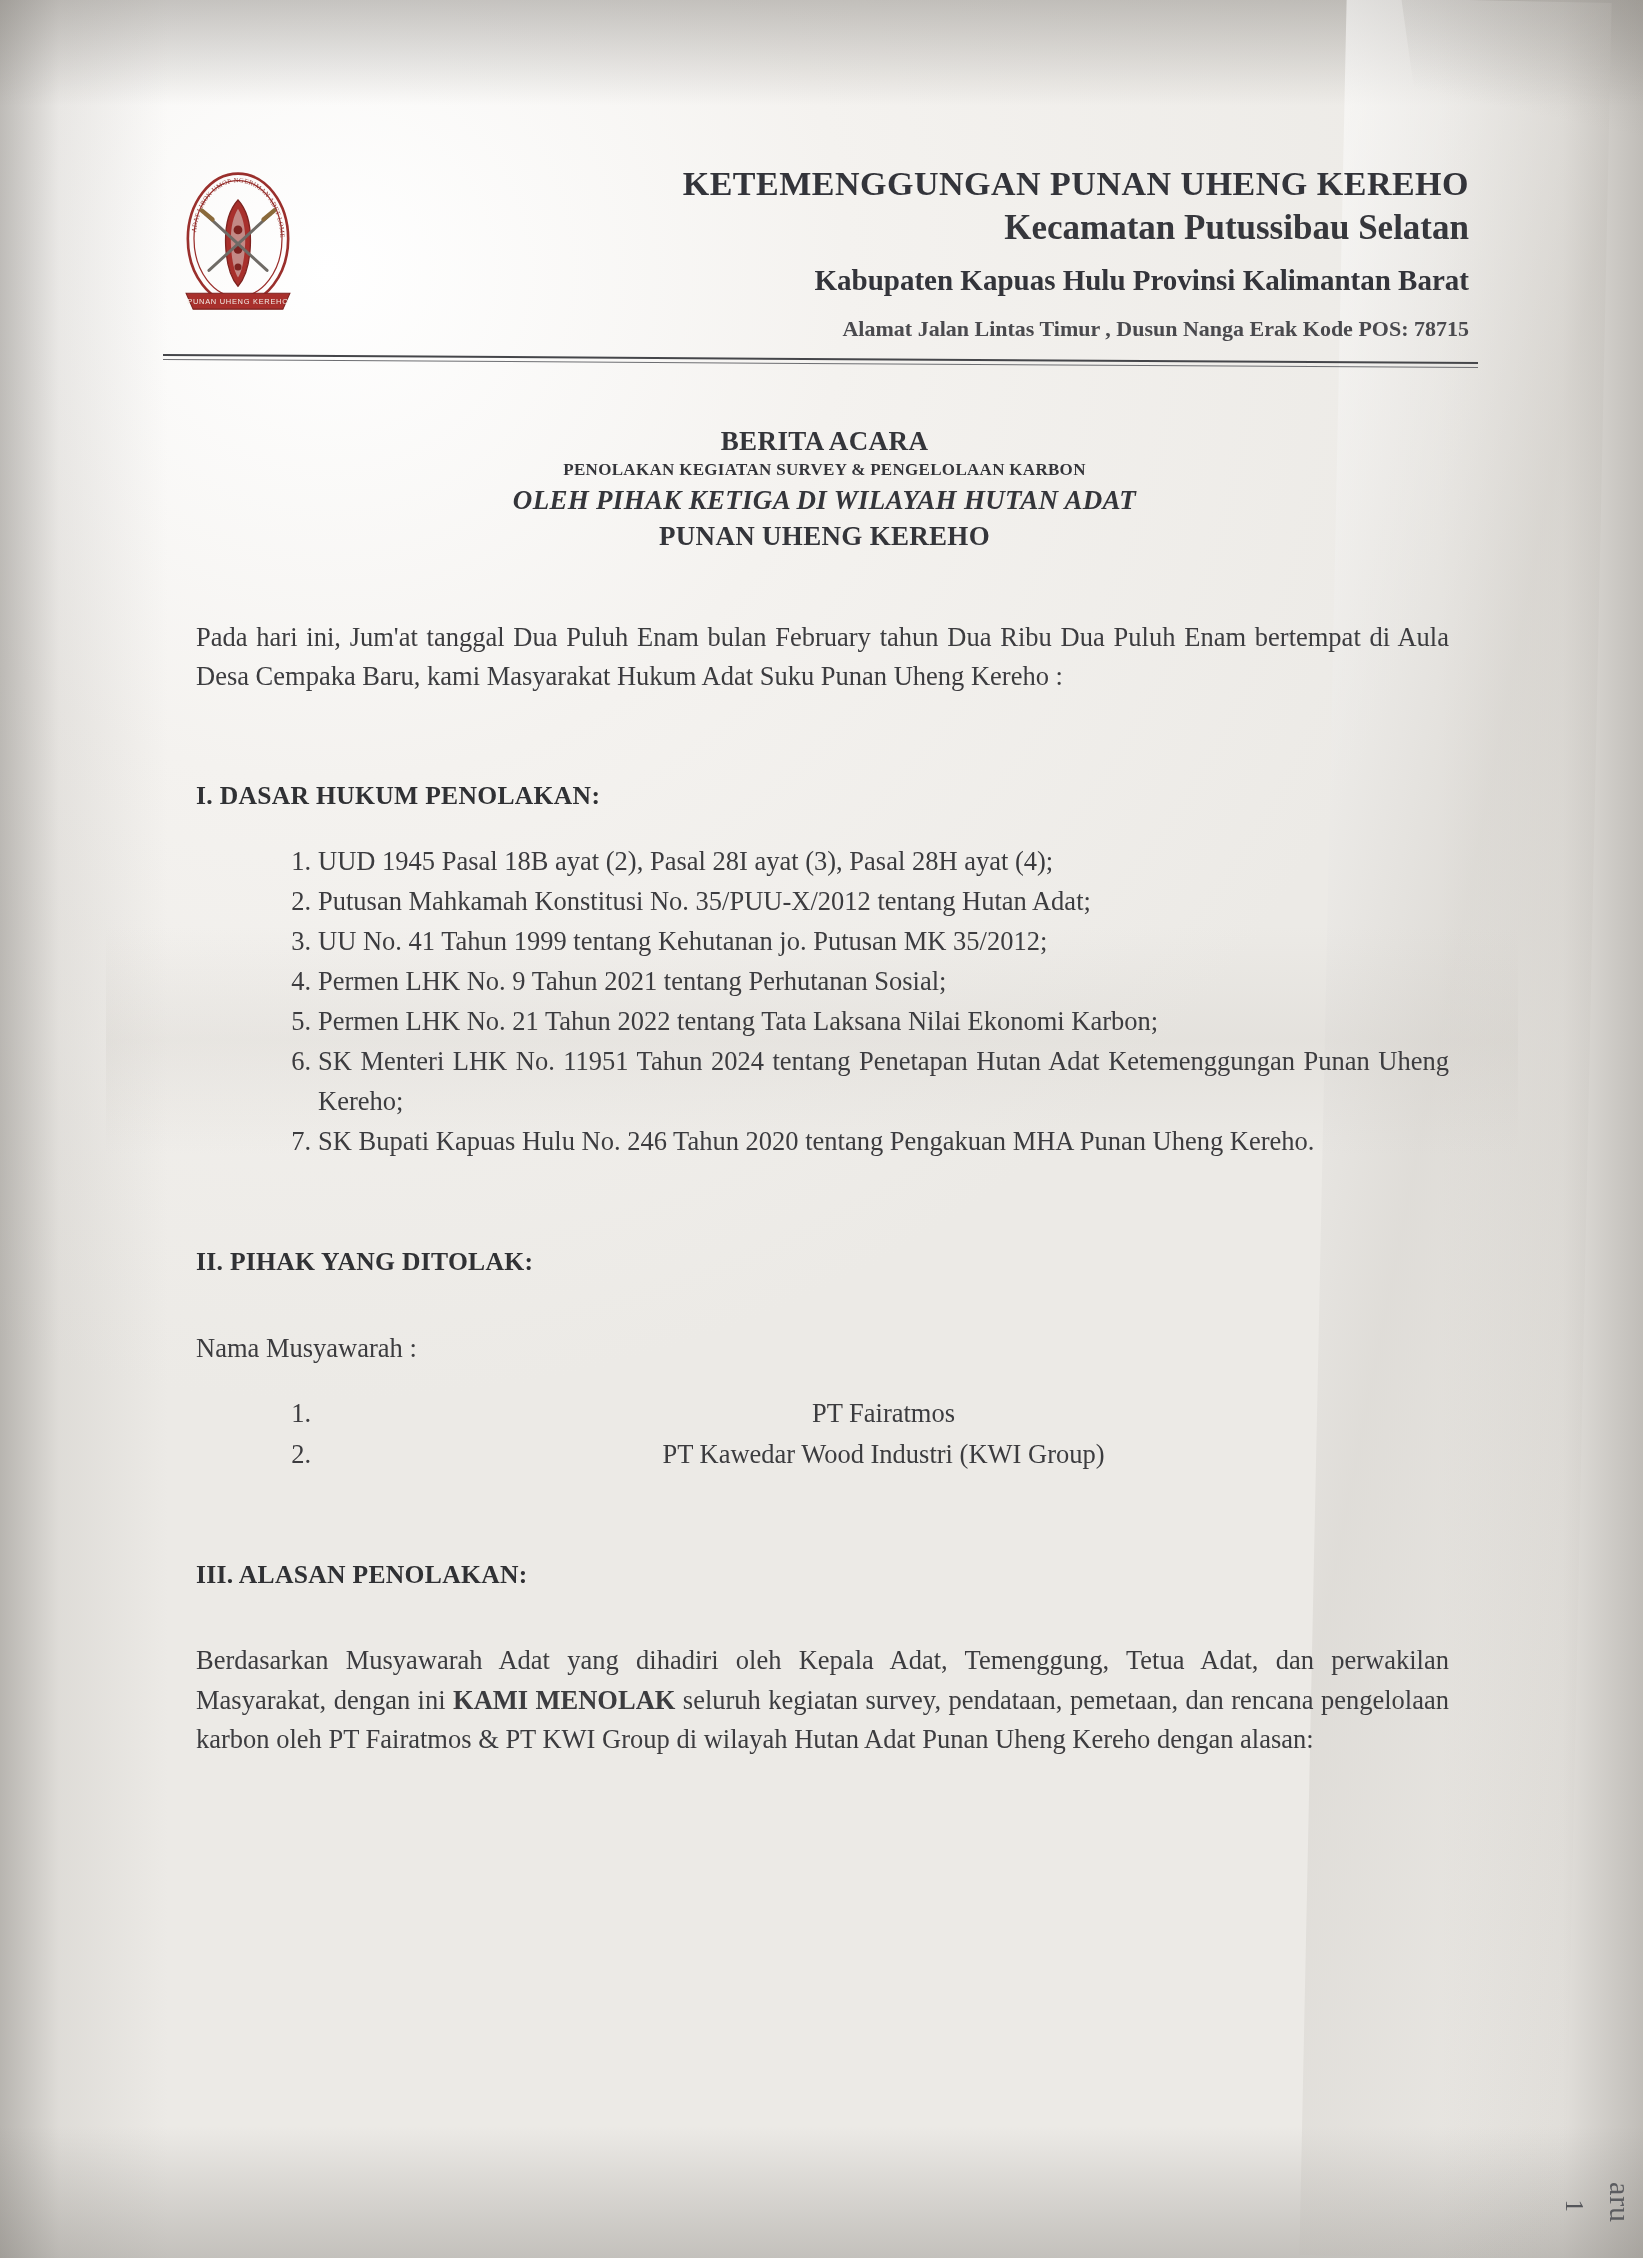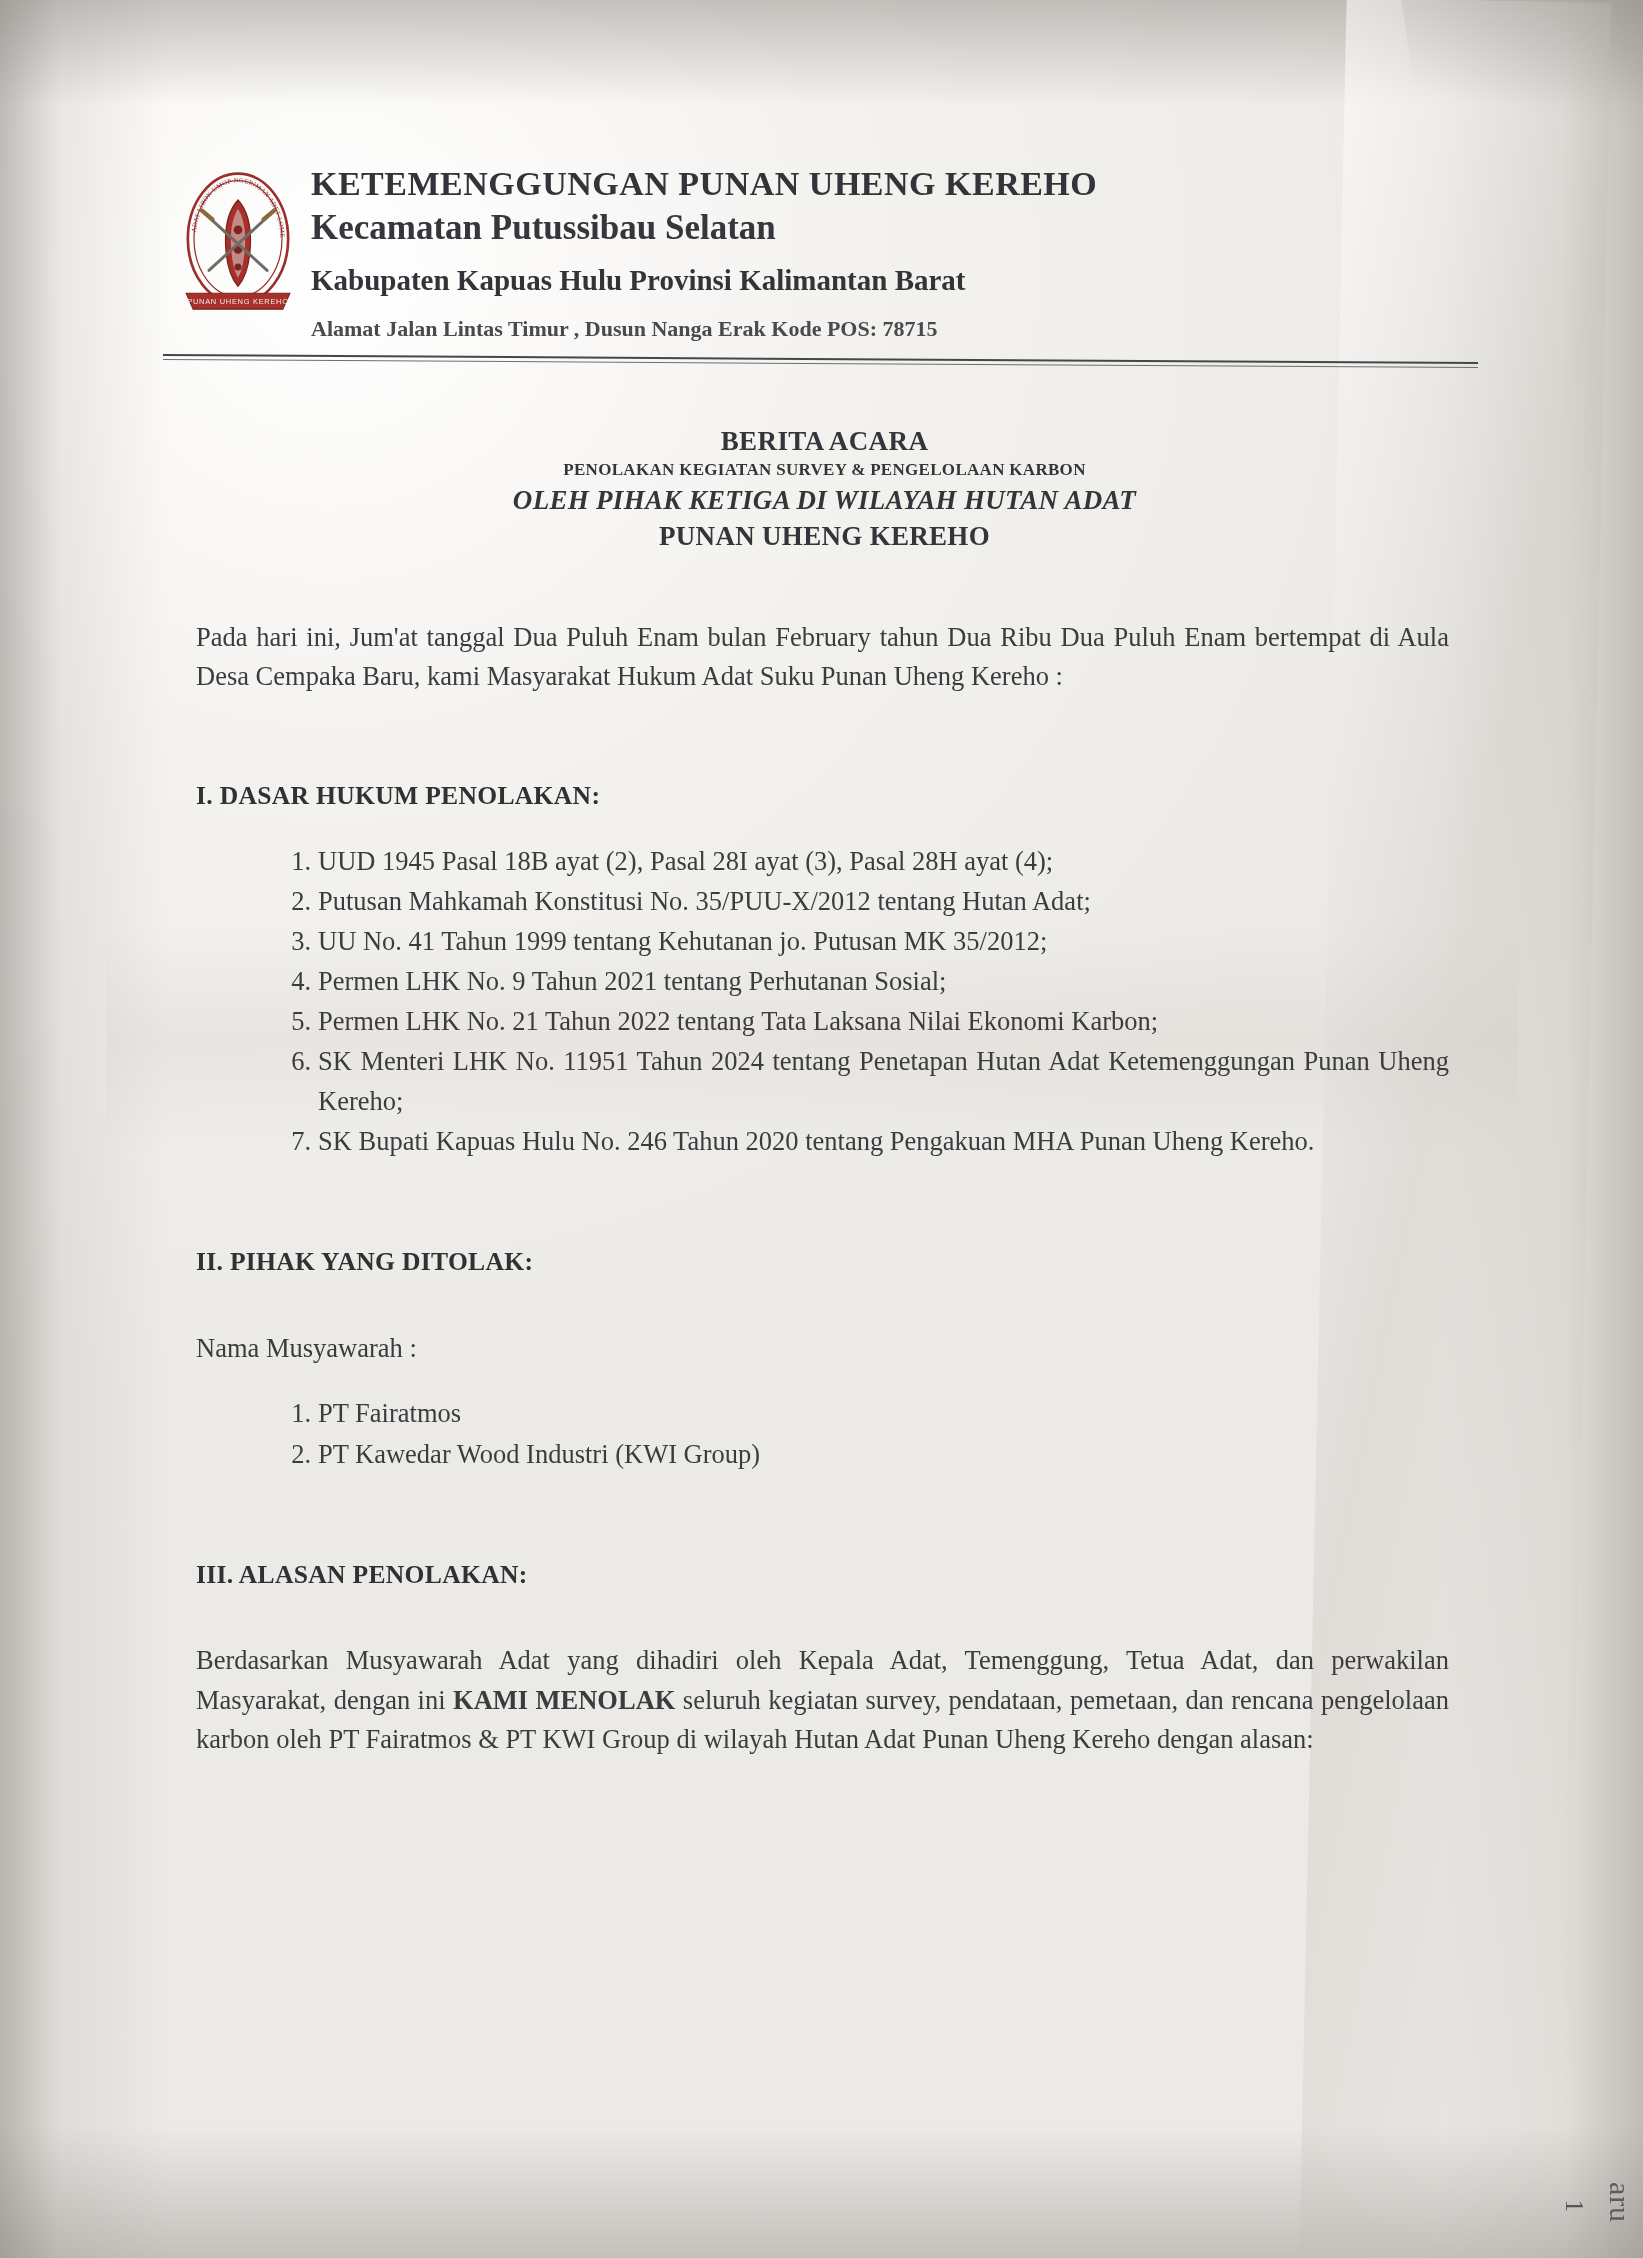--- a/index.html
+++ b/index.html
@@ -84,21 +84,21 @@
     width: 132px;
     height: 159px;
     position: relative;
     flex: 0 0 132px;
     margin-top: 3.5px;
   }
   #logo svg { display: block; }
 
   #lh-text {
     flex: 1 1 auto;
-    text-align: left;
+    text-align: right;
     padding-left: 7px;
     padding-top: 8.8px;
   }
   .lh-l1 {
     font-family: "Liberation Serif", serif;
     font-weight: bold;
     font-size: 34px;
     letter-spacing: 0.5px;
     color: #33343a;
     line-height: 1.08;
@@ -206,21 +206,21 @@
     padding-left: 39px;
   }
   ol.numlist > li::before {
     content: counter(li) ".";
     position: absolute;
     left: 0;
     top: 0;
     width: 32px;
     text-align: right;
   }
-  ol.numlist.tight > li { text-align: left; }
+  ol.numlist.tight > li { text-align: center; }
 
   .label-line { margin: 0; }
   .bold { font-weight: bold; }
 
   
   #pagenum {
     position: absolute;
     right: 85px;
     bottom: 46px;
     font-family: "Liberation Serif", serif;

